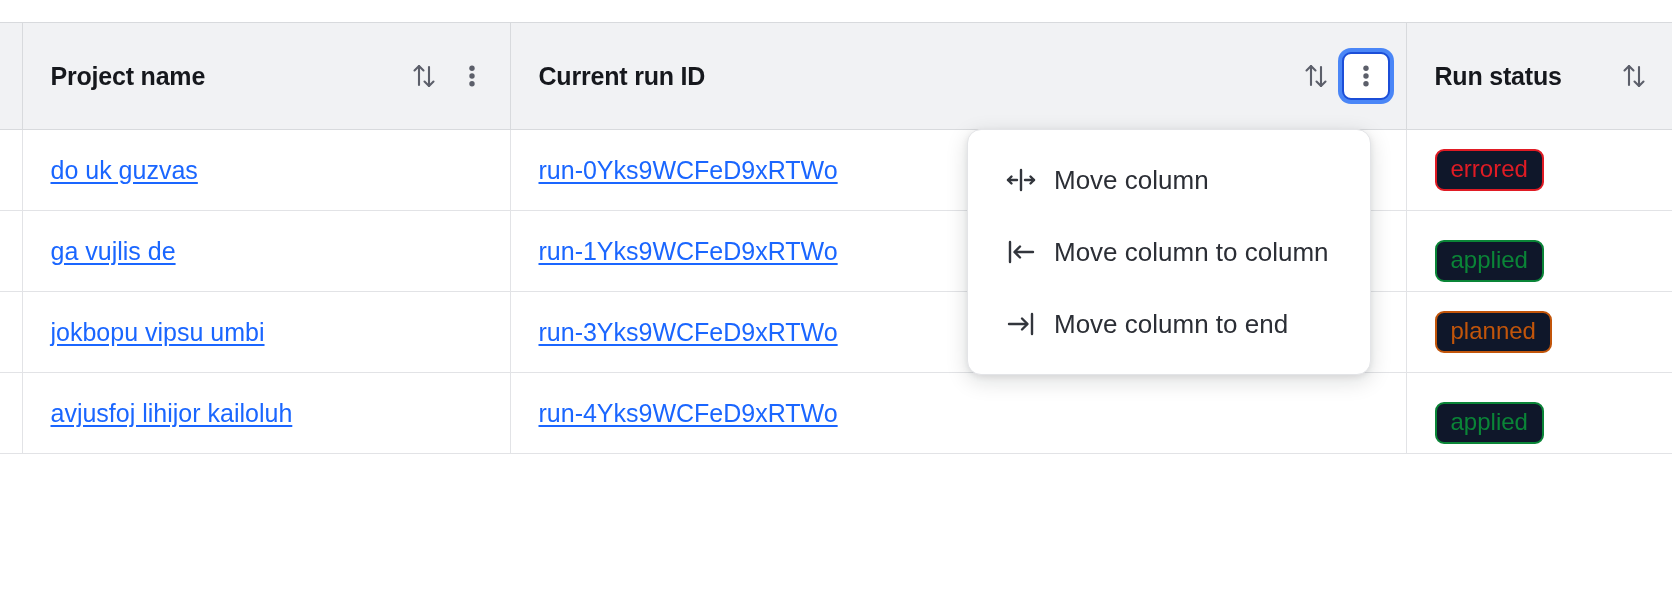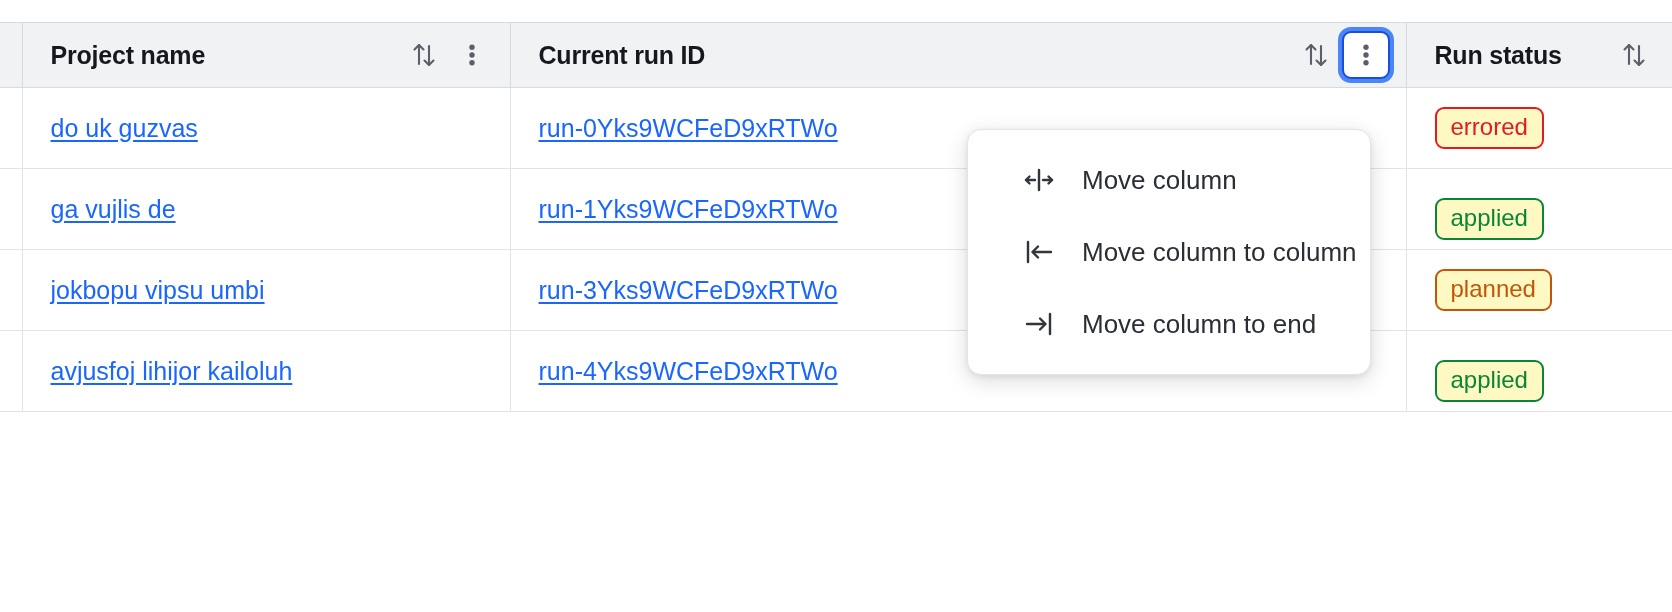--- a/index.html
+++ b/index.html
@@ -22,21 +22,21 @@
   col.c-gutter  { width: 22px; }
   col.c-project { width: 488px; }
   col.c-runid   { width: 896px; }
   col.c-status  { width: 266px; }
 
   thead th {
     background: #f1f2f4;
     border-top: 1px solid #d8dadd;
     border-bottom: 1px solid #d8dadd;
     border-right: 1px solid #d8dadd;
-    height: 65px;
+    height: 107px;
     padding: 0 0 0 28px;
     text-align: left;
     vertical-align: middle;
   }
   thead th.gutter-head {
     padding: 0;
     border-right: 1px solid #d8dadd;
     border-left: none;
   }
   thead th.last-head { border-right: none; }
@@ -94,21 +94,21 @@
     white-space: nowrap;
   }
 
   .badge {
     display: inline-block;
     border: 2px solid currentColor;
     border-radius: 9px;
     padding: 6px 14px 8px;
     font-size: 24px;
     line-height: 1;
-    background: #fef9c3;
+    background: #0f172a;
     white-space: nowrap;
   }
   .badge.errored { color: #e01b24; }
   .badge.applied { color: #0a8537; margin-top: 19px; }
   .badge.planned { color: #c2550a; }
 
   
   .menu {
     position: absolute;
     left: 967px;
@@ -117,26 +117,25 @@
     background: #ffffff;
     border: 1px solid #e3e4e7;
     border-radius: 14px;
     box-shadow: 0 6px 22px rgba(16,18,23,0.14), 0 2px 6px rgba(16,18,23,0.08);
     padding: 14px 0 14px 0;
     z-index: 30;
   }
   .menu-item {
     display: flex;
     align-items: center;
-    gap: 26px;
+    gap: 16px;
     height: 72px;
     padding: 0 22px 0 36px;
     cursor: pointer;
     color: #272a31;
-    margin-left: 18px;
   }
   .menu-item .mi-icon {
     width: 34px; height: 34px;
     display: flex; align-items: center; justify-content: center;
     flex: 0 0 34px;
   }
   .menu-item .mi-label {
     font-size: 26px;
     color: #2b2e35;
     white-space: nowrap;

